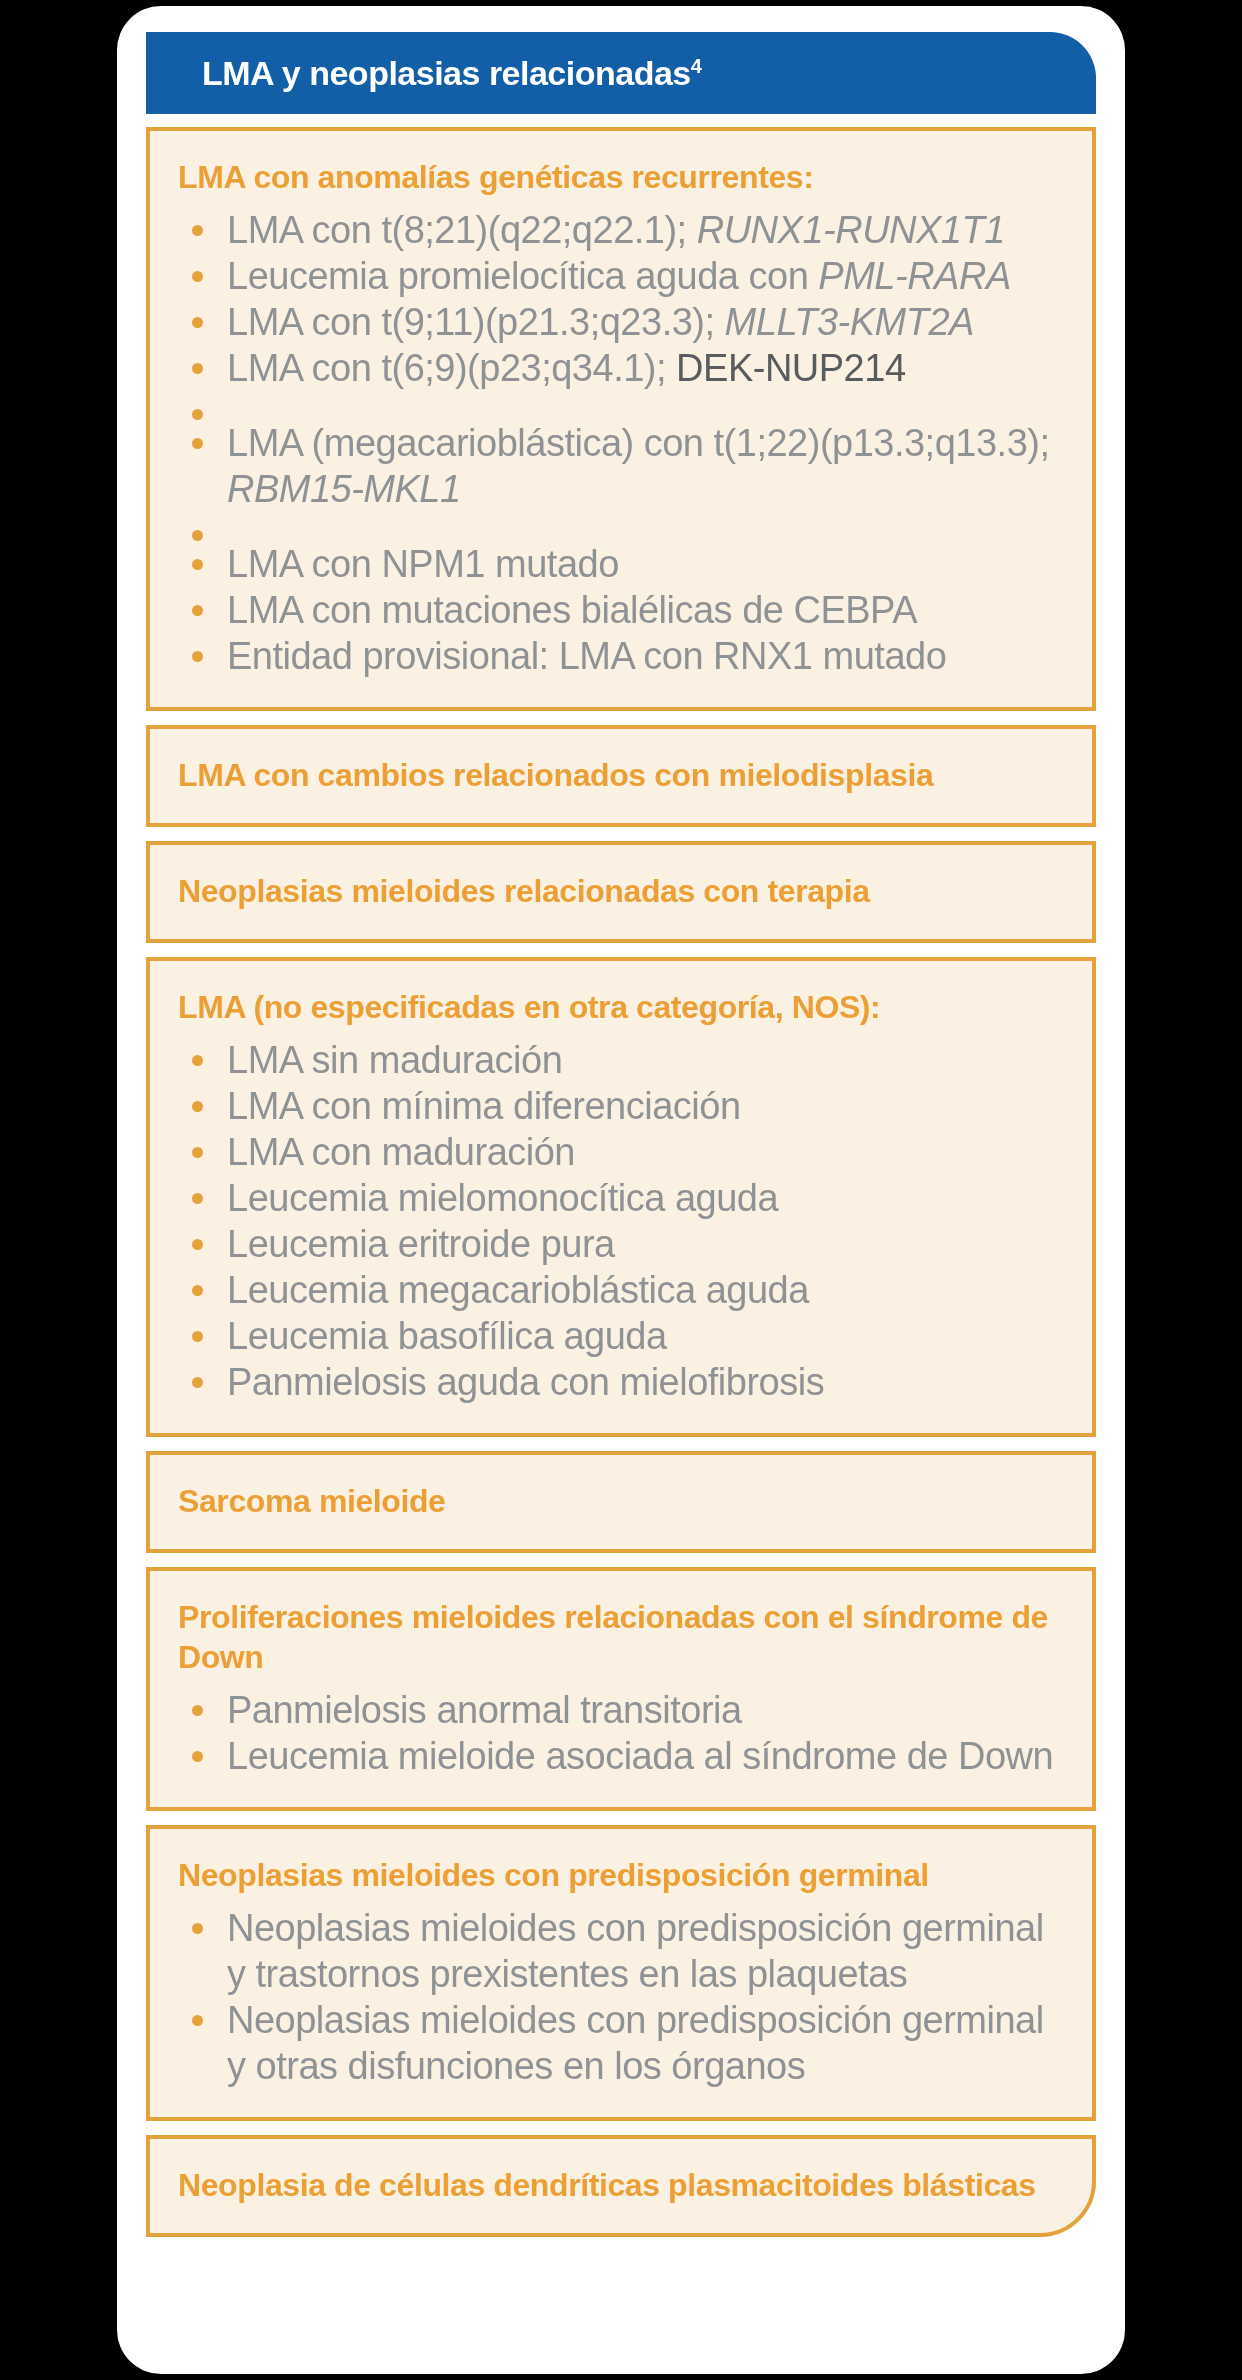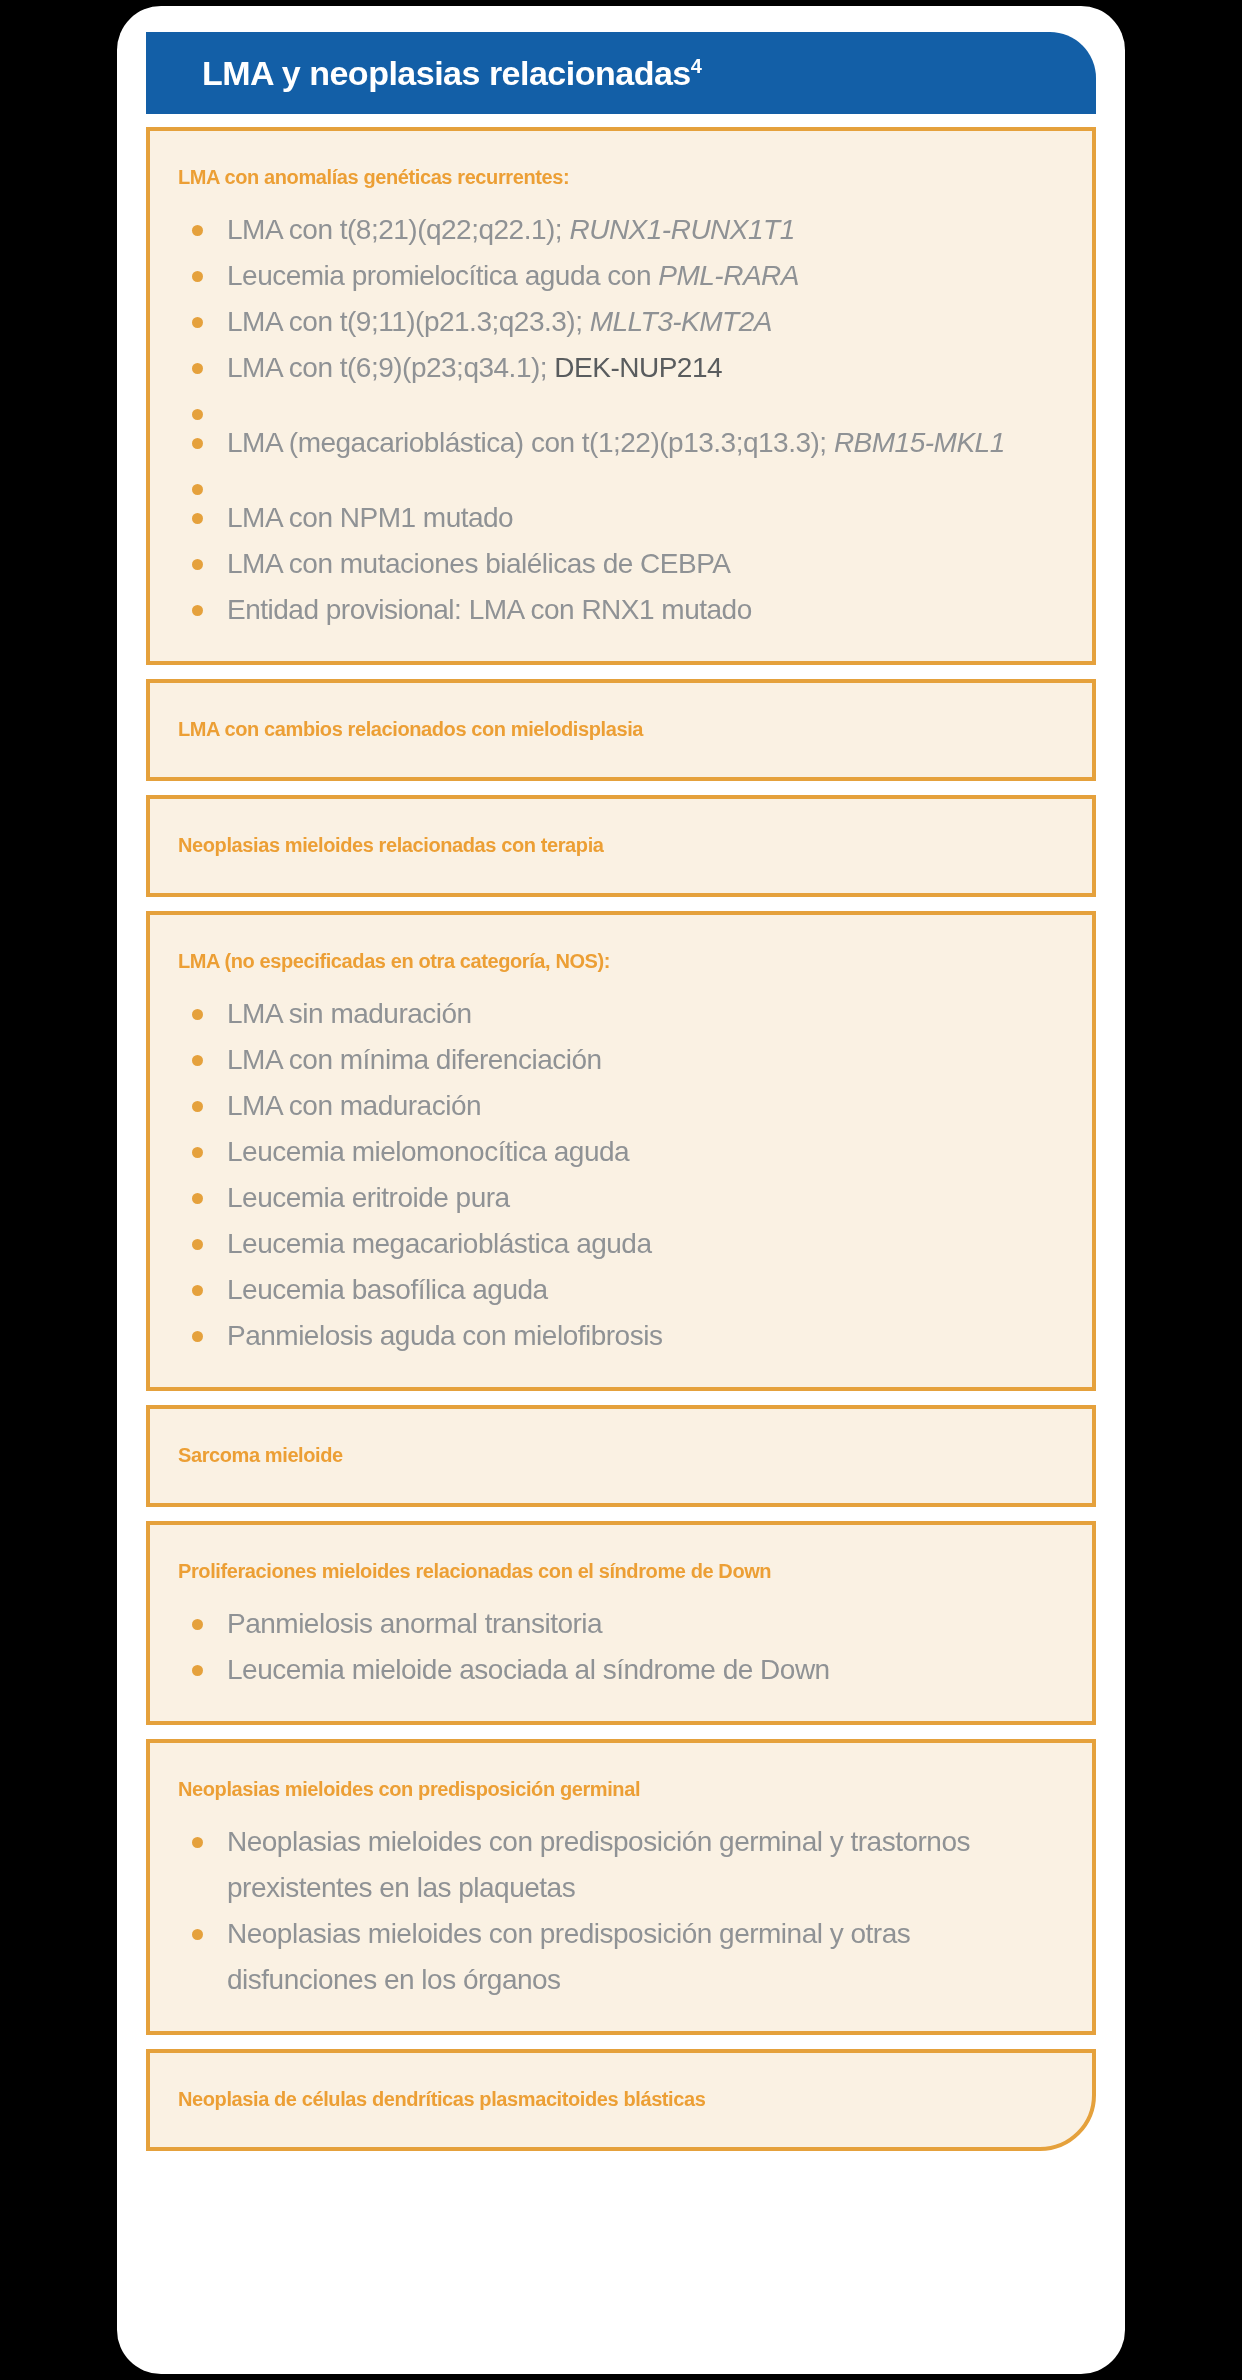--- a/index.html
+++ b/index.html
@@ -61,38 +61,38 @@
     border: 4px solid var(--accent);
     background: var(--section-bg);
     padding: 26px 28px 28px;
   }
   .section.rounded-br {
     border-bottom-right-radius: 56px;
   }
   .section-heading {
     margin: 0;
     color: var(--heading);
-    font-size: 20px;
+    font-size: 32px;
     font-weight: 700;
     letter-spacing: -0.4px;
     line-height: 40px;
   }
   .section:not(.single) .section-heading {
     margin-bottom: 10px;
   }
   .item-list {
     list-style: none;
     margin: 0;
     padding: 0;
   }
   .item {
     display: flex;
     align-items: flex-start;
     color: var(--body);
-    font-size: 28px;
+    font-size: 38px;
     line-height: 46px;
     letter-spacing: -0.5px;
   }
   .dot {
     flex: 0 0 auto;
     width: 11px;
     height: 11px;
     border-radius: 50%;
     background: var(--accent);
     margin: 18px 24px 0 14px;

